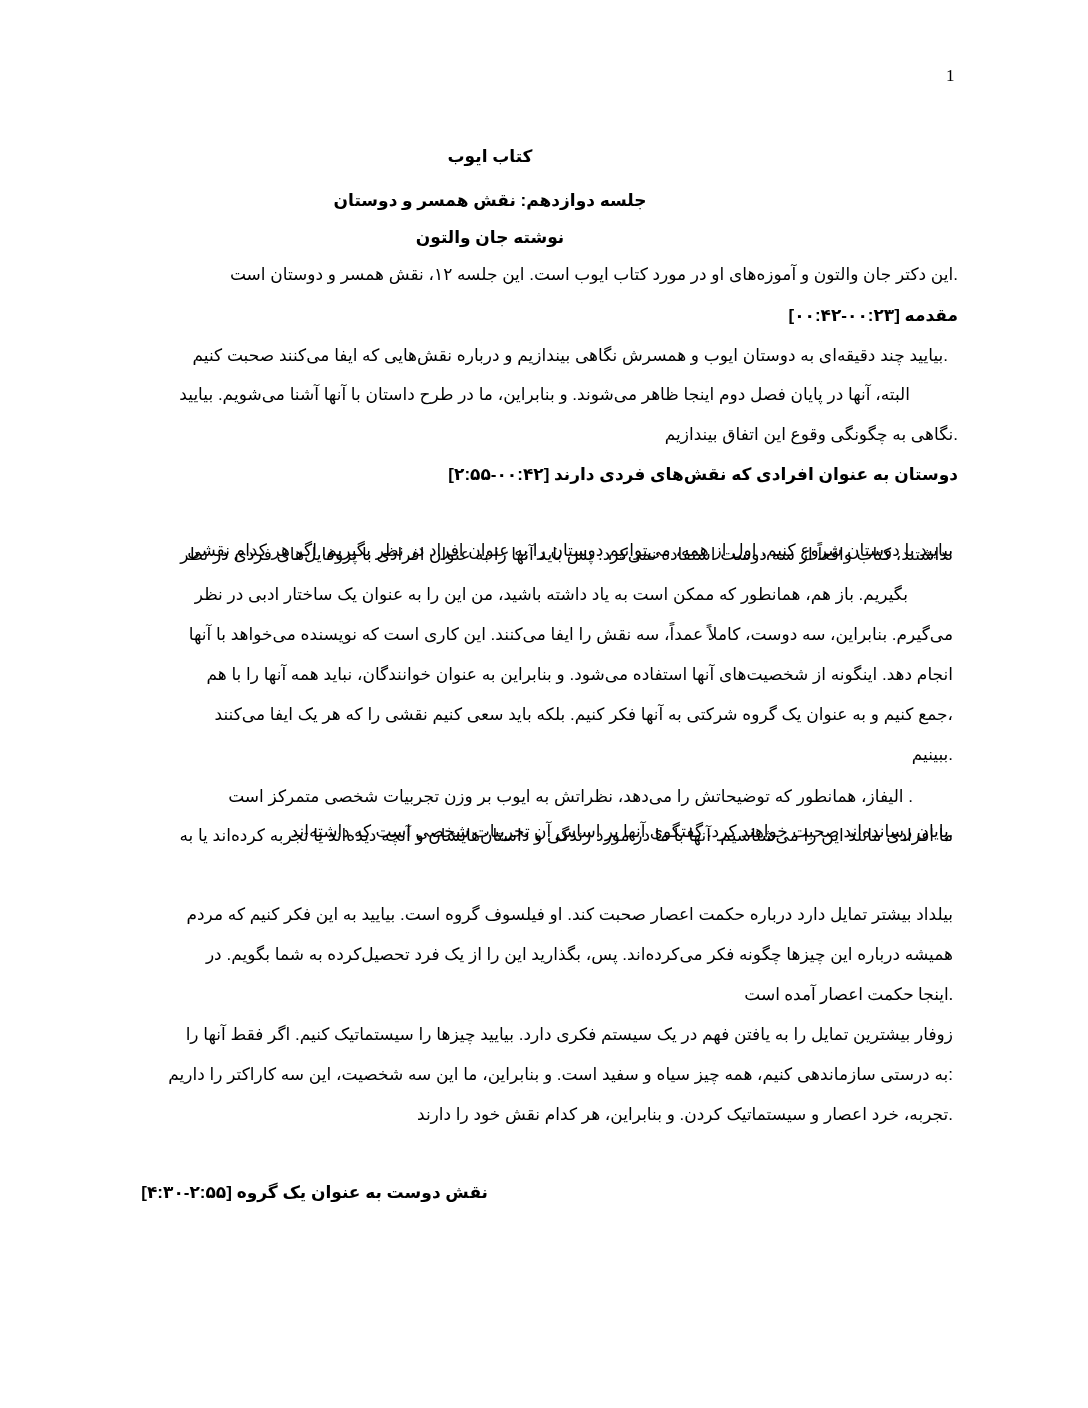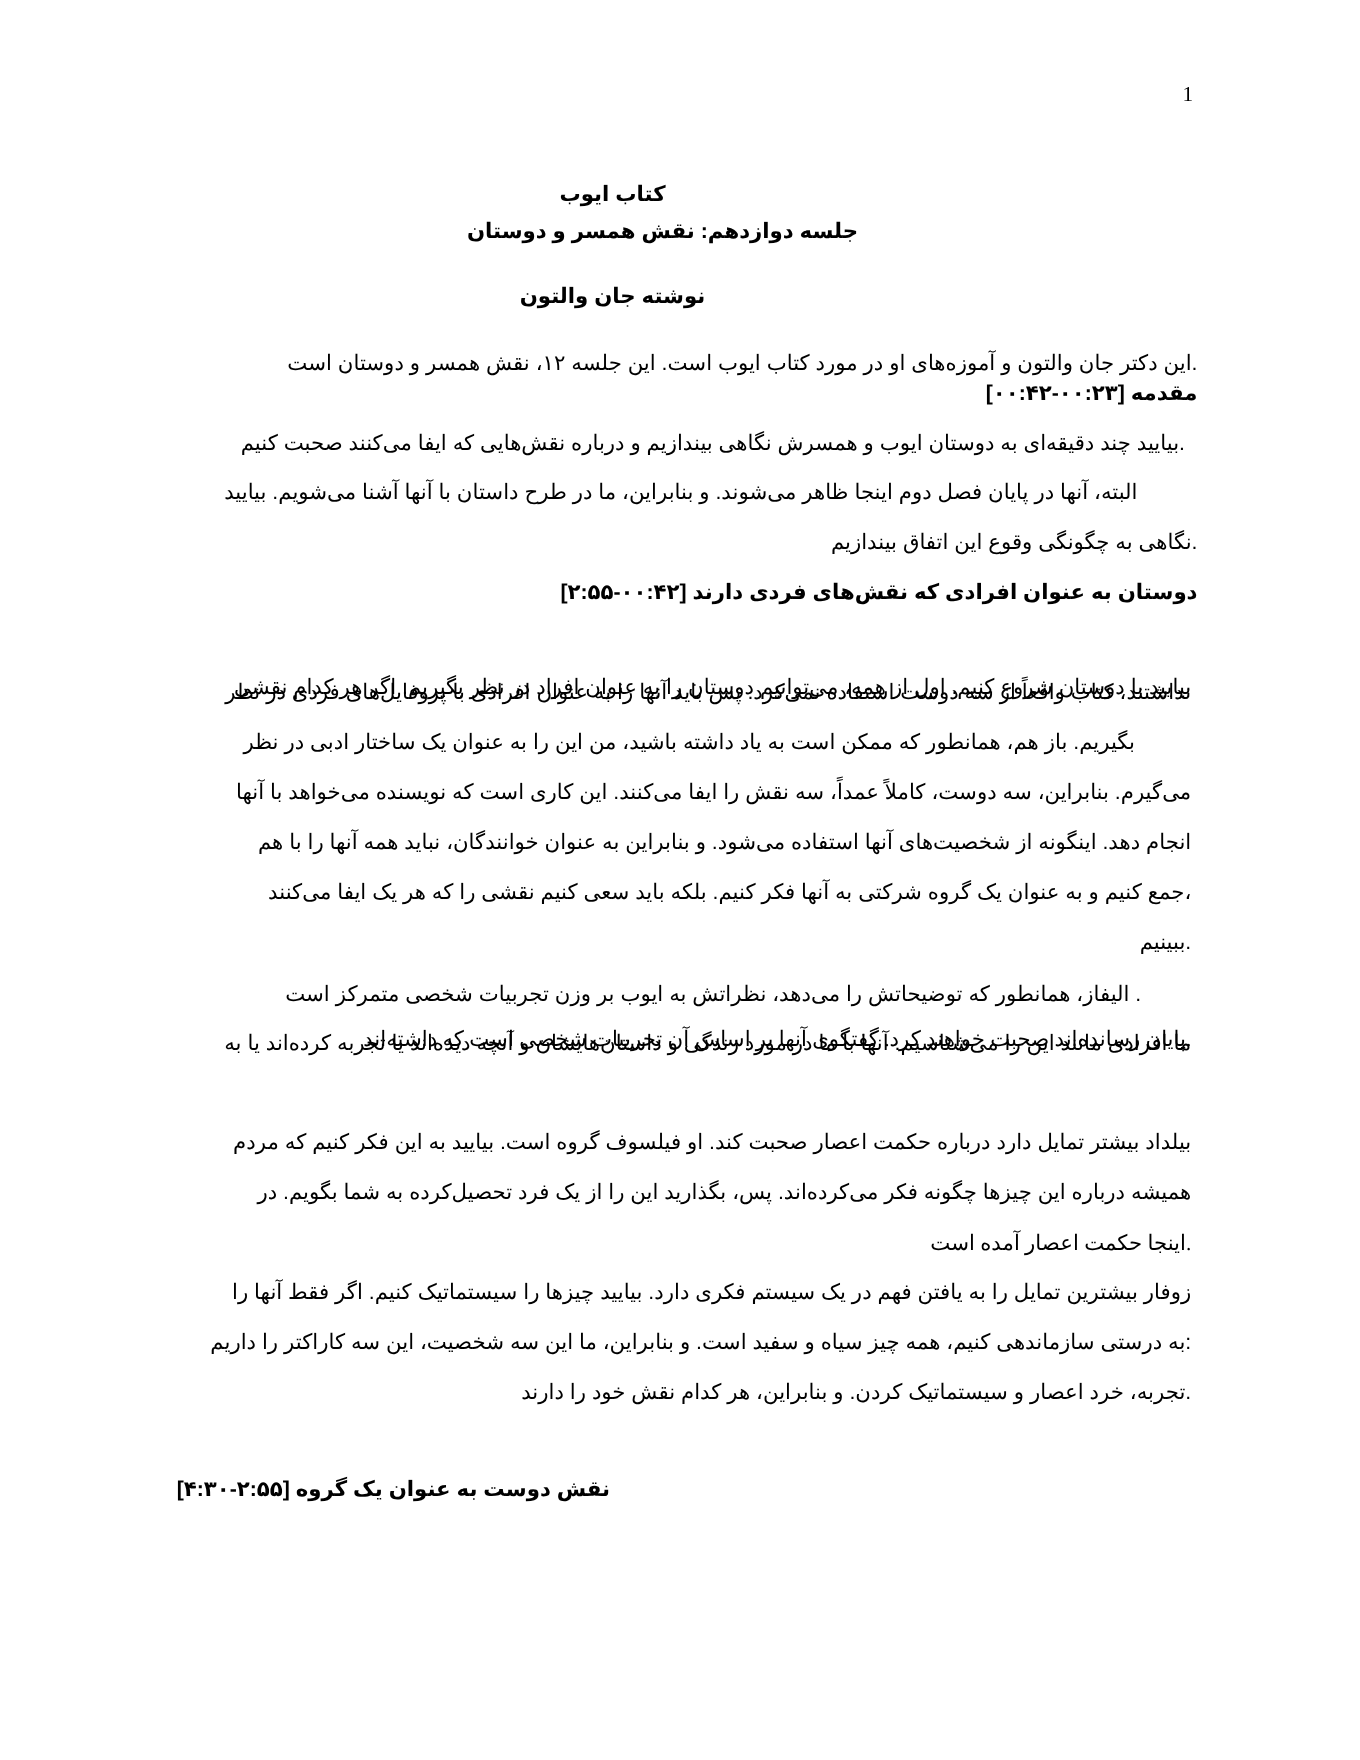--- a/index.html
+++ b/index.html
@@ -10,24 +10,24 @@
   .line { position: absolute; direction: rtl; font-size: 17px; white-space: nowrap; }
   .heading { font-weight: bold; }
   .p { right: 130px; }
 </style>
 </head>
 <body>
 
 <div class="page-number">1</div>
 
 <div class="title" style="top:146px;">کتاب ایوب</div>
-<div class="title" style="top:175px;padding-left:40px;">جلسه دوازدهم: نقش همسر و دوستان</div>
+<div class="title" style="top:190px;">جلسه دوازدهم: نقش همسر و دوستان</div>
 <div class="title" style="top:227px;">نوشته جان والتون</div>
 
-<div class="line p" style="top:281px;">.این دکتر جان والتون و آموزه‌های او در مورد کتاب ایوب است. این جلسه ۱۲، نقش همسر و دوستان است</div>
+<div class="line p" style="top:264px;">.این دکتر جان والتون و آموزه‌های او در مورد کتاب ایوب است. این جلسه ۱۲، نقش همسر و دوستان است</div>
 
 <div class="line p heading" style="top:305px;">مقدمه [۰۰:۲۳-۰۰:۴۲]</div>
 <div class="line" style="right:140px; top:345px;">.بیایید چند دقیقه‌ای به دوستان ایوب و  همسرش نگاهی بیندازیم و درباره نقش‌هایی که ایفا می‌کنند صحبت کنیم</div>
 <div class="line" style="right:178px; top:384px;">البته، آنها در پایان فصل دوم اینجا ظاهر می‌شوند. و بنابراین، ما در طرح داستان با آنها آشنا می‌شویم. بیایید</div>
 <div class="line p" style="top:424px;margin-left:25px;">.نگاهی به چگونگی وقوع این اتفاق بیندازیم</div>
 
 <div class="line p heading" style="top:464px;margin-left:36px;">دوستان به عنوان افرادی که نقش‌های فردی دارند [۰۰:۴۲-۲:۵۵]</div>
 <div class="line" style="right:135px; top:504px;margin-top:36px;">بیایید با دوستان شروع کنیم. اول از همه، می‌توانیم دوستان را به عنوان افراد در نظر بگیریم. اگر هر کدام نقشی</div>
 <div class="line" style="right:135px; top:544px;">نداشتند، کتاب واقعاً از سه دوست استفاده نمی‌کرد. پس باید آنها را به عنوان افرادی با پروفایل‌های فردی در نظر</div>
 <div class="line" style="right:180px; top:584px;">بگیریم. باز هم، همانطور که ممکن است به یاد داشته باشید، من این را به عنوان یک ساختار ادبی در نظر</div>

